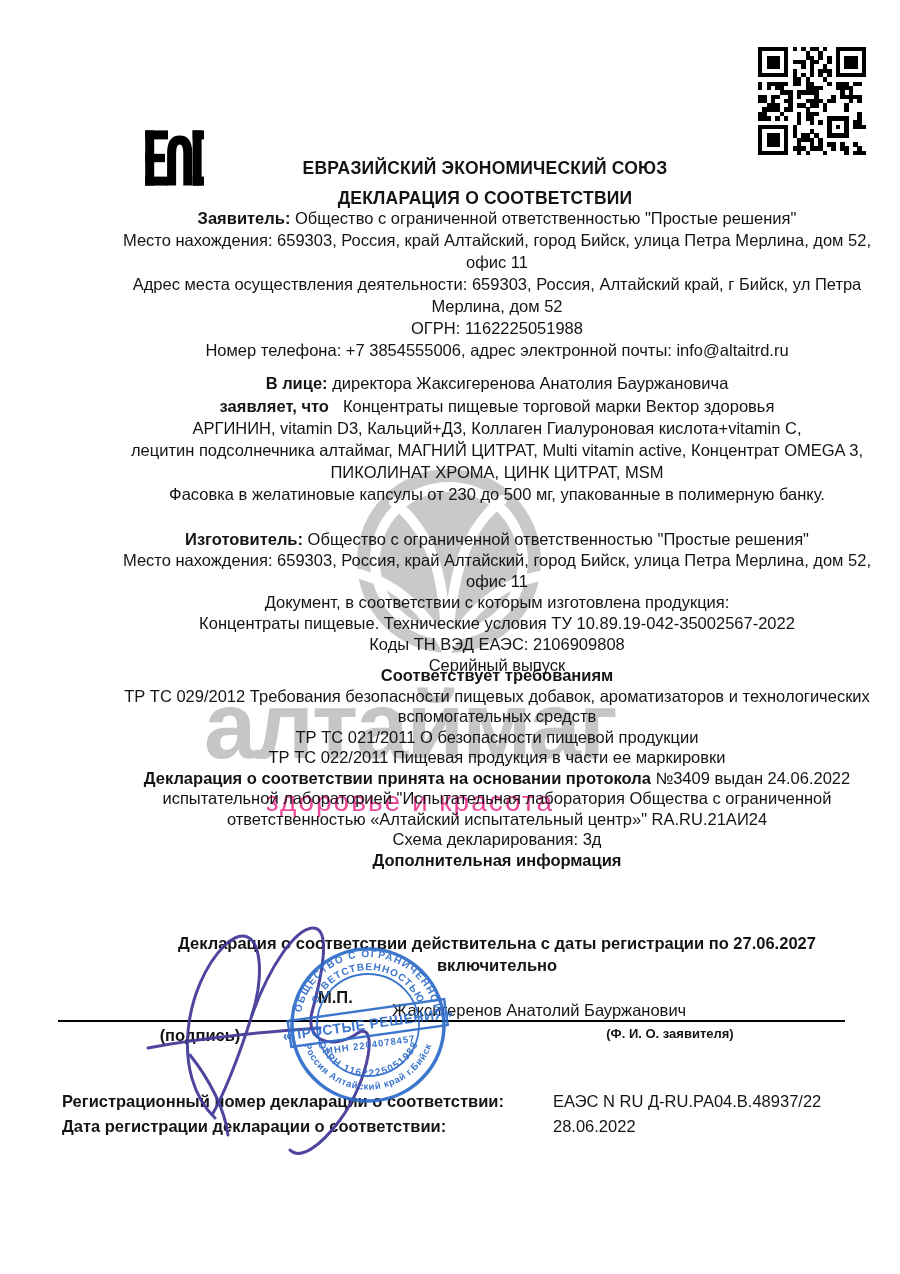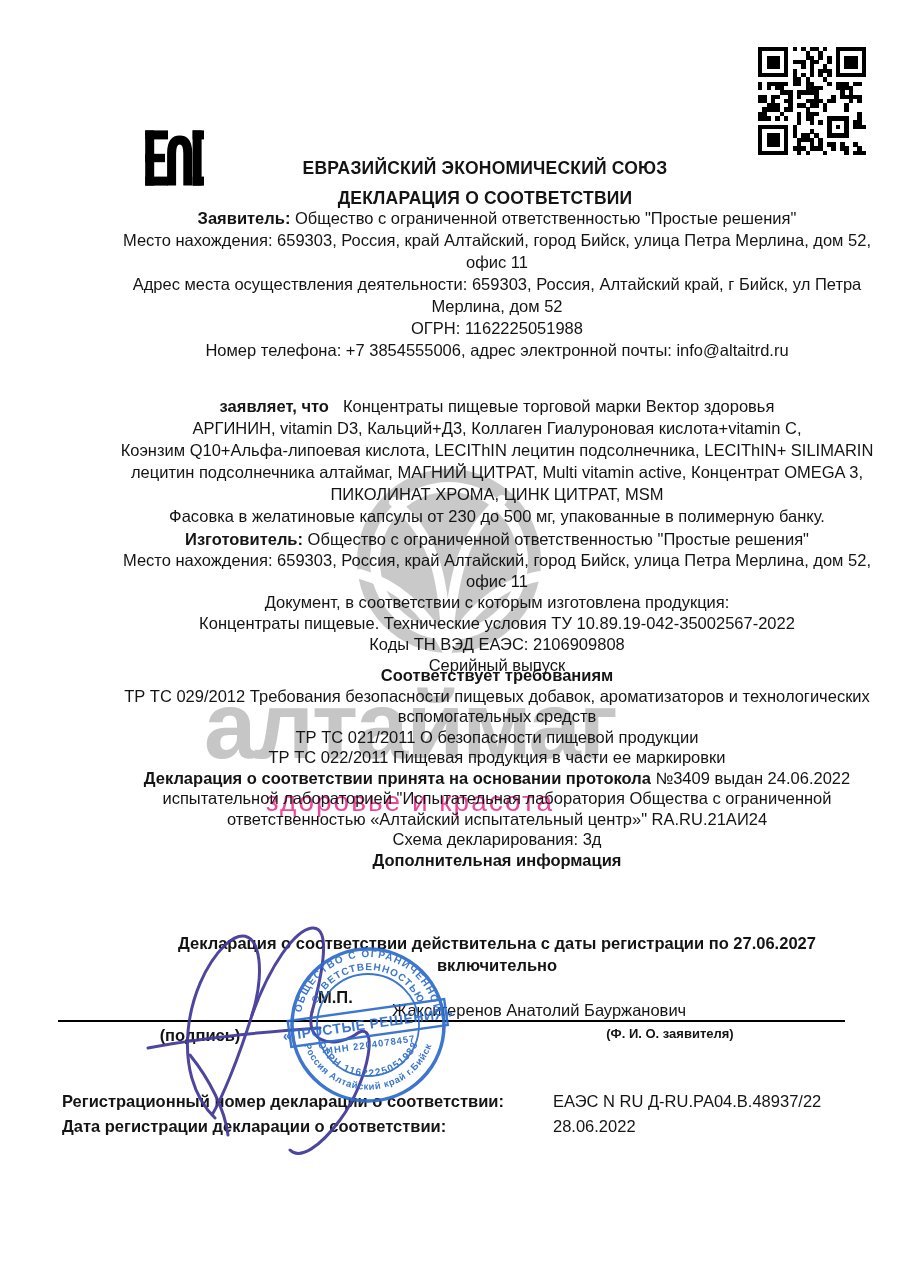--- a/index.html
+++ b/index.html
@@ -378,25 +378,27 @@
   <div class="abs doc b-applicant content-layer">
     <div class="ln"><span class="bold">Заявитель:</span> <span>Общество с ограниченной ответственностью "Простые решения"</span></div>
     <div class="ln">Место нахождения: 659303, Россия, край Алтайский, город Бийск, улица Петра Мерлина, дом 52,</div>
     <div class="ln">офис 11</div>
     <div class="ln">Адрес места осуществления деятельности: 659303, Россия, Алтайский край, г Бийск, ул Петра</div>
     <div class="ln">Мерлина, дом 52</div>
     <div class="ln">ОГРН: 1162225051988</div>
     <div class="ln">Номер телефона: +7 3854555006, адрес электронной почты: info@altaitrd.ru</div>
   </div>
 
+  <div class="abs doc b-representative content-layer">
+    <div class="ln"><span class="bold">В лице:</span> <span>директора Жаксигеренова Анатолия Бауржановича</span></div>
+  </div>
 
   <div class="abs doc b-claims content-layer">
     <div class="ln"><span class="bold">заявляет, что</span><span class="gap-after-label"></span><span>Концентраты пищевые торговой марки Вектор здоровья</span></div>
     <div class="ln">АРГИНИН, vitamin D3, Кальций+Д3, Коллаген Гиалуроновая кислота+vitamin C,</div>
-    <div class="ln">Коэнзим Q10+Альфа-липоевая кислота, LECIThIN лецитин подсолнечника, LECIThIN+ SILIMARIN</div>
     <div class="ln">лецитин подсолнечника алтаймаг, МАГНИЙ ЦИТРАТ, Multi vitamin active, Концентрат OMEGA 3,</div>
     <div class="ln">ПИКОЛИНАТ ХРОМА, ЦИНК ЦИТРАТ, MSM</div>
     <div class="ln">Фасовка в желатиновые капсулы от 230 до 500 мг, упакованные в полимерную банку.</div>
   </div>
 
   <div class="abs doc b-manufacturer content-layer">
     <div class="ln"><span class="bold">Изготовитель:</span> <span>Общество с ограниченной ответственностью "Простые решения"</span></div>
     <div class="ln">Место нахождения: 659303, Россия, край Алтайский, город Бийск, улица Петра Мерлина, дом 52,</div>
     <div class="ln">офис 11</div>
     <div class="ln">Документ, в соответствии с которым изготовлена продукция:</div>

